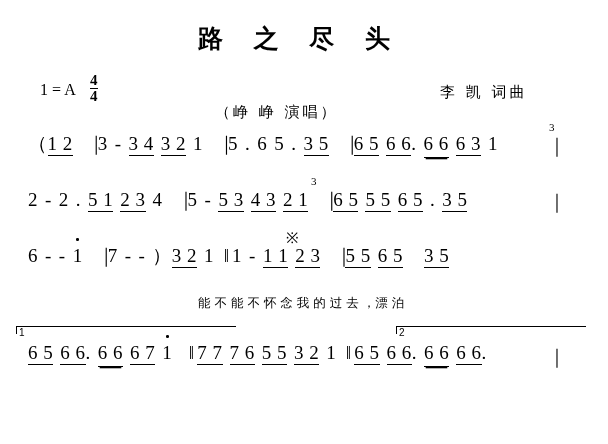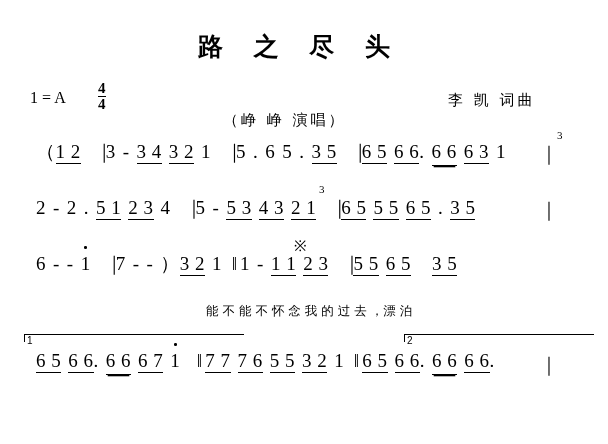--- a/index.html
+++ b/index.html
@@ -10,41 +10,41 @@
   body {
     width: 608px; height: 444px;
     position: relative;
     font-family: "Liberation Serif", serif;
     color: #000;
     overflow: hidden;
   }
   .sheet {
     position: relative;
     width: 588px; height: 444px;
-    padding: 8px;
+    padding: 0;
   }
   
   .title {
     text-align: center;
     font-family: "DejaVu Sans", sans-serif;
     font-weight: bold;
     font-size: 25px;
     letter-spacing: 11px;
     padding-top: 22px;
     text-indent: 11px;
   }
   
   .hdr {
     position: relative;
     height: 46px;
     margin-top: 16px;
   }
   .key {
     position: absolute;
-    left: 22px; top: 10px;
+    left: 40px; top: 10px;
     font-size: 16px;
     font-family: "Liberation Serif", serif;
     white-space: nowrap;
     text-align: center;
   }
   .timesig {
     position: absolute;
     left: 90px; top: 2px;
     font-size: 15px;
     font-weight: bold;

